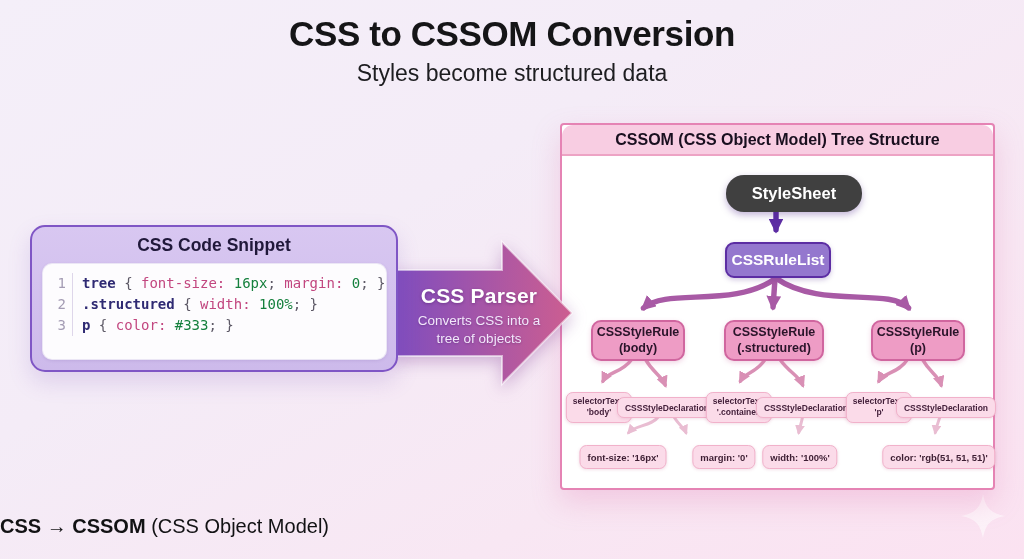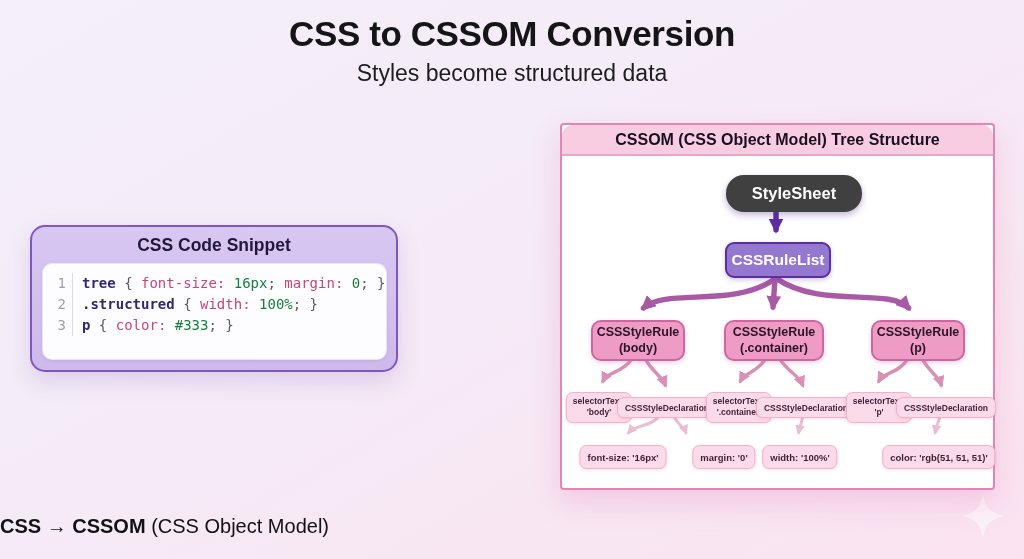--- a/index.html
+++ b/index.html
@@ -134,20 +134,36 @@
         <span class="ln">2</span>
         <span class="lc"><span class="tk-sel">.structured</span><span class="tk-brace"> { </span><span class="tk-prop">width:</span><span class="tk-val"> 100%</span><span class="tk-brace">; }</span></span>
       </div>
       <div class="code-line">
         <span class="ln">3</span>
         <span class="lc"><span class="tk-sel">p</span><span class="tk-brace"> { </span><span class="tk-prop">color:</span><span class="tk-val"> #333</span><span class="tk-brace">; }</span></span>
       </div>
     </div>
   </section>
 
+  <div class="parser">
+    <svg viewBox="0 0 180 142">
+      <defs>
+        <linearGradient id="ag" x1="0" y1="0" x2="1" y2="0">
+          <stop offset="0" stop-color="#7e4dbf"></stop>
+          <stop offset="1" stop-color="#cd5e90"></stop>
+        </linearGradient>
+      </defs>
+      <polygon points="0,28 110,28 110,0 180,71 110,142 110,114 0,114" fill="url(#ag)" stroke="rgba(255,255,255,.55)" stroke-width="2" style="filter:drop-shadow(0 5px 8px rgba(130,60,150,.35))"></polygon>
+    </svg>
+    <div class="parser-text">
+      <div class="parser-title">CSS Parser</div>
+      <div class="parser-sub">Converts CSS into a</div>
+      <div class="parser-sub">tree of objects</div>
+    </div>
+  </div>
 
   <section class="cssom">
     <div class="cssom-header">CSSOM (CSS Object Model) Tree Structure</div>
 
     <svg class="tree-arrows" viewBox="0 0 435 367">
       <defs>
         <marker id="m1" markerUnits="userSpaceOnUse" markerWidth="15" markerHeight="15" viewBox="0 0 10 10" refX="7.5" refY="5" orient="auto">
             <path d="M0,0 L10,5 L0,10 Z" fill="#5c2da3"></path>
           </marker>
         <marker id="m2" markerUnits="userSpaceOnUse" markerWidth="15" markerHeight="15" viewBox="0 0 10 10" refX="7.5" refY="5" orient="auto">
@@ -186,21 +202,21 @@
 
     <div class="node n-root">StyleSheet</div>
     <div class="node n-rulelist">CSSRuleList</div>
 
     <div class="node n-rule n-rule-body">
       <span>CSSStyleRule</span>
       <span>(body)</span>
     </div>
     <div class="node n-rule n-rule-container">
       <span>CSSStyleRule</span>
-      <span>(.container)</span>
+      <span>(.structured)</span>
     </div>
     <div class="node n-rule n-rule-p">
       <span>CSSStyleRule</span>
       <span>(p)</span>
     </div>
 
     <div class="node n-sel n-sel-body">
       <span>selectorText:</span>
       <span>'body'</span>
     </div>

